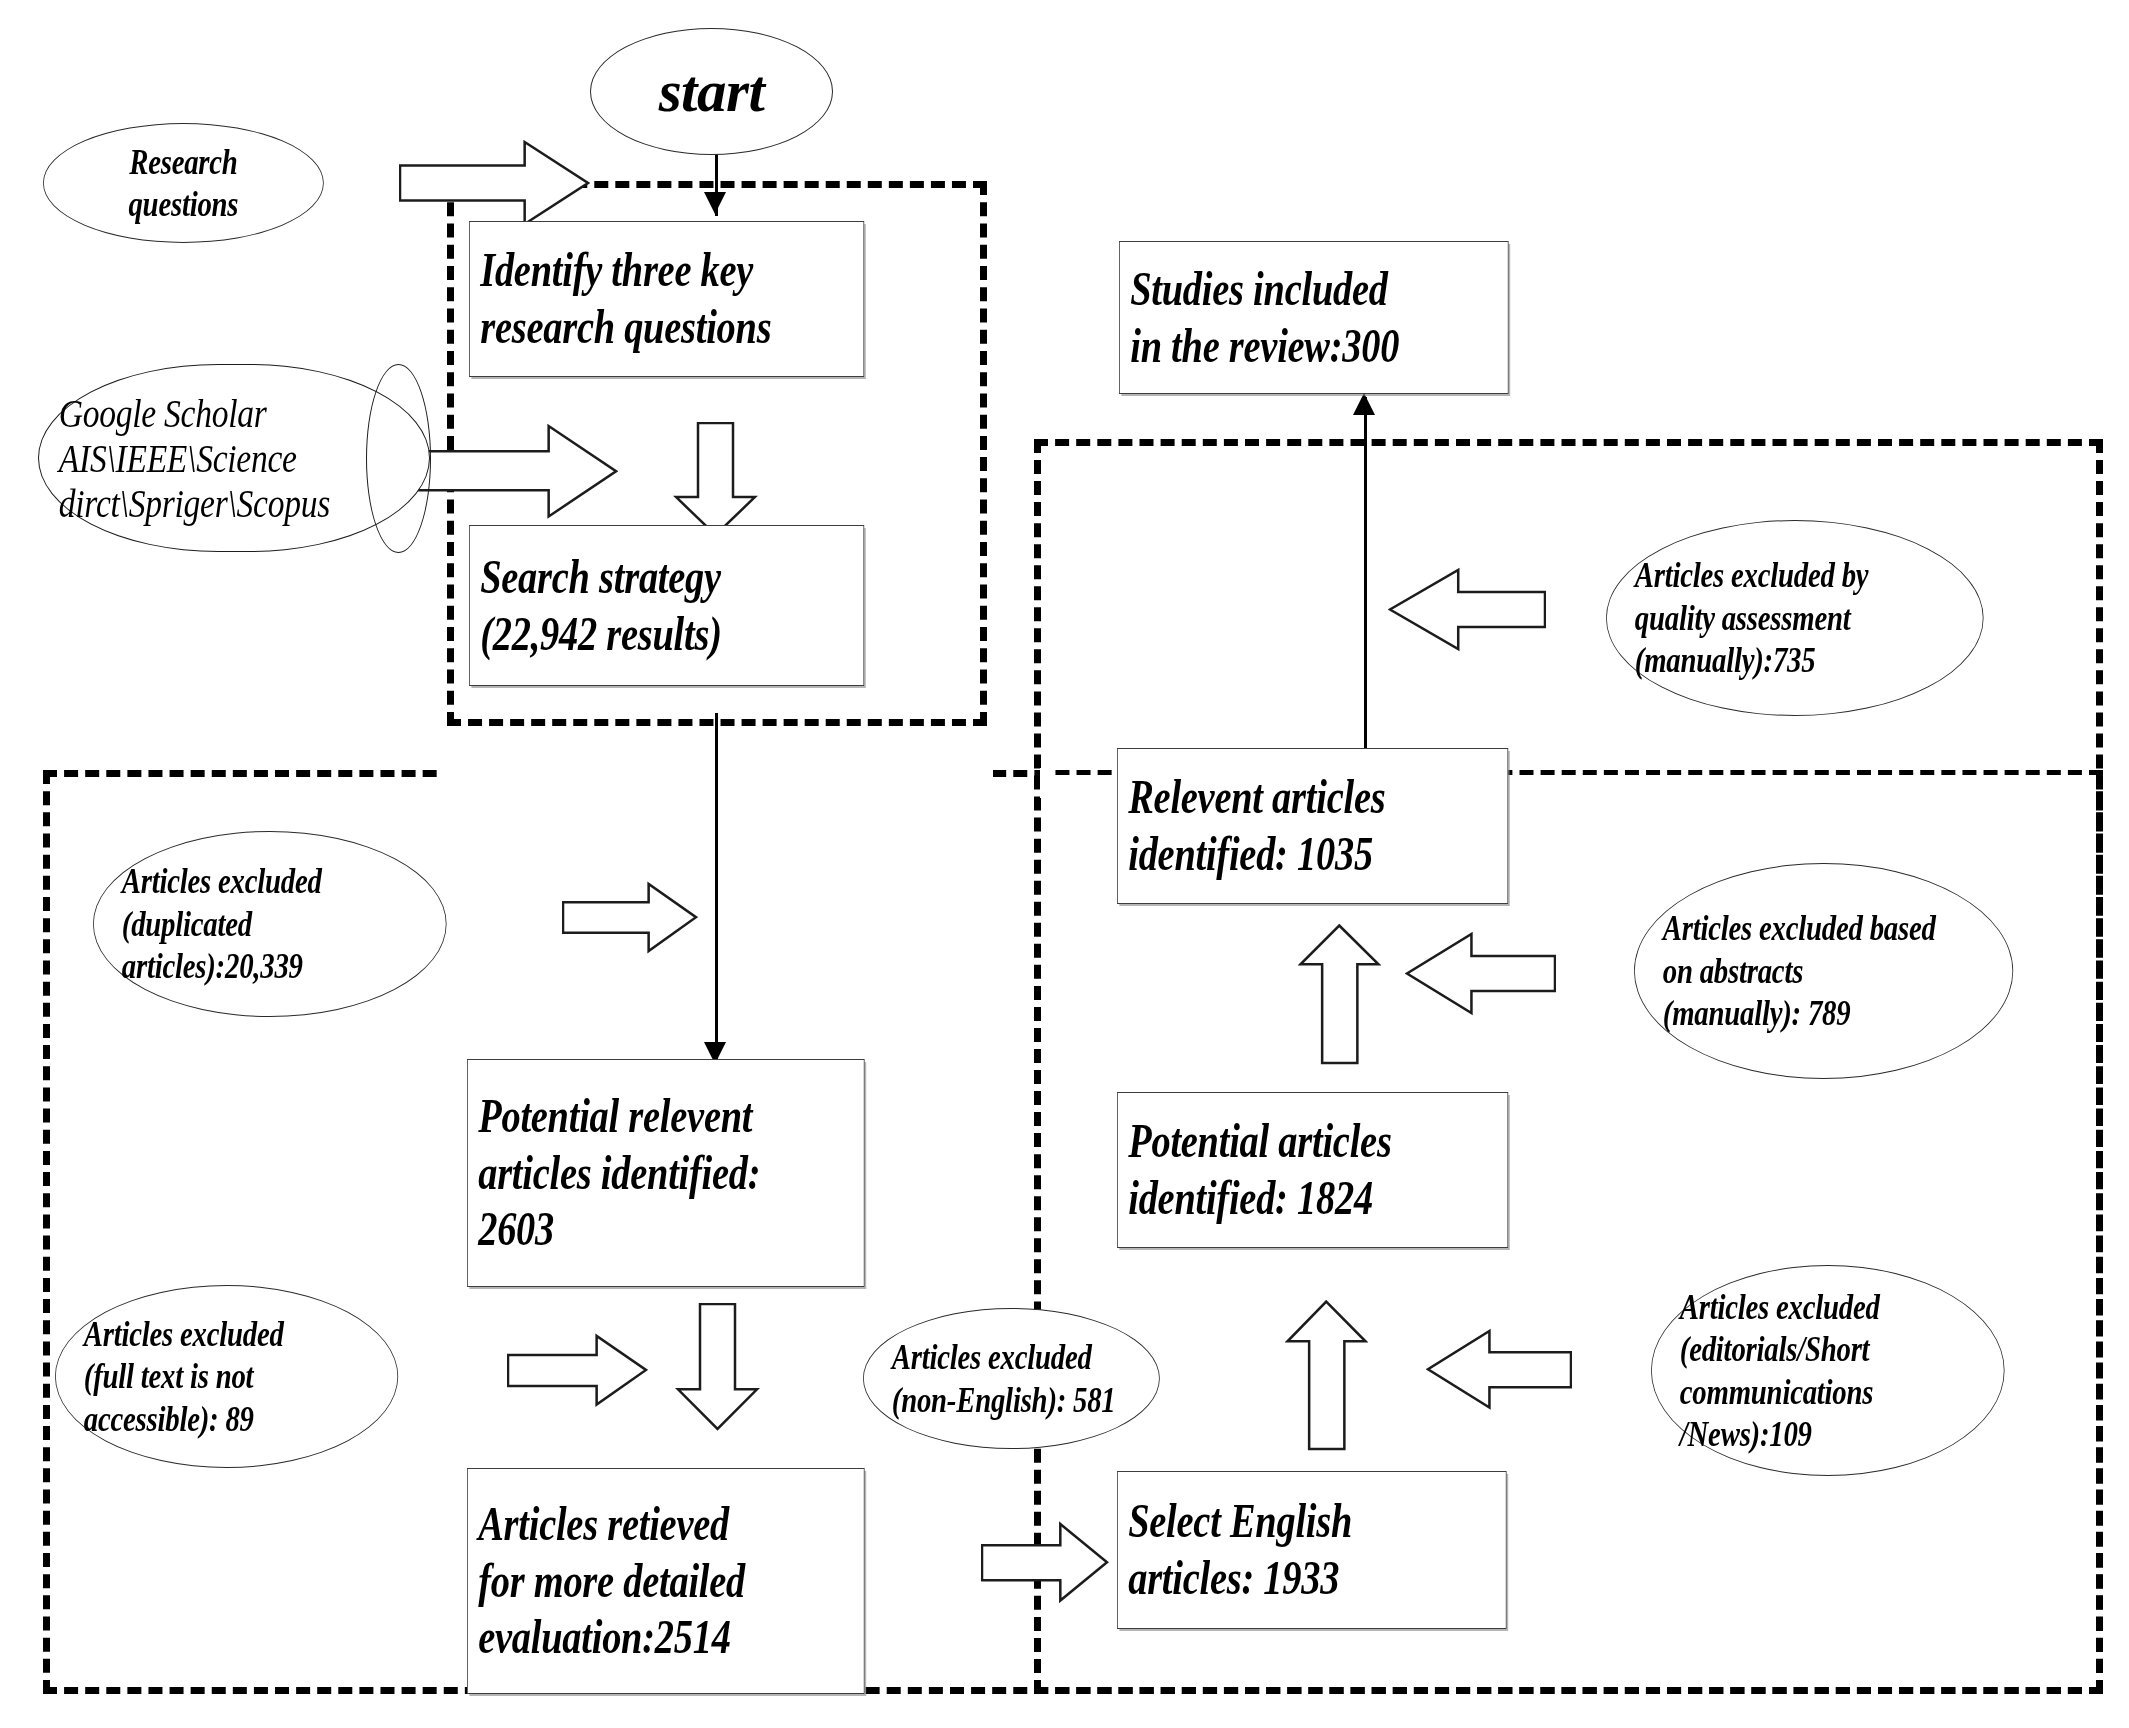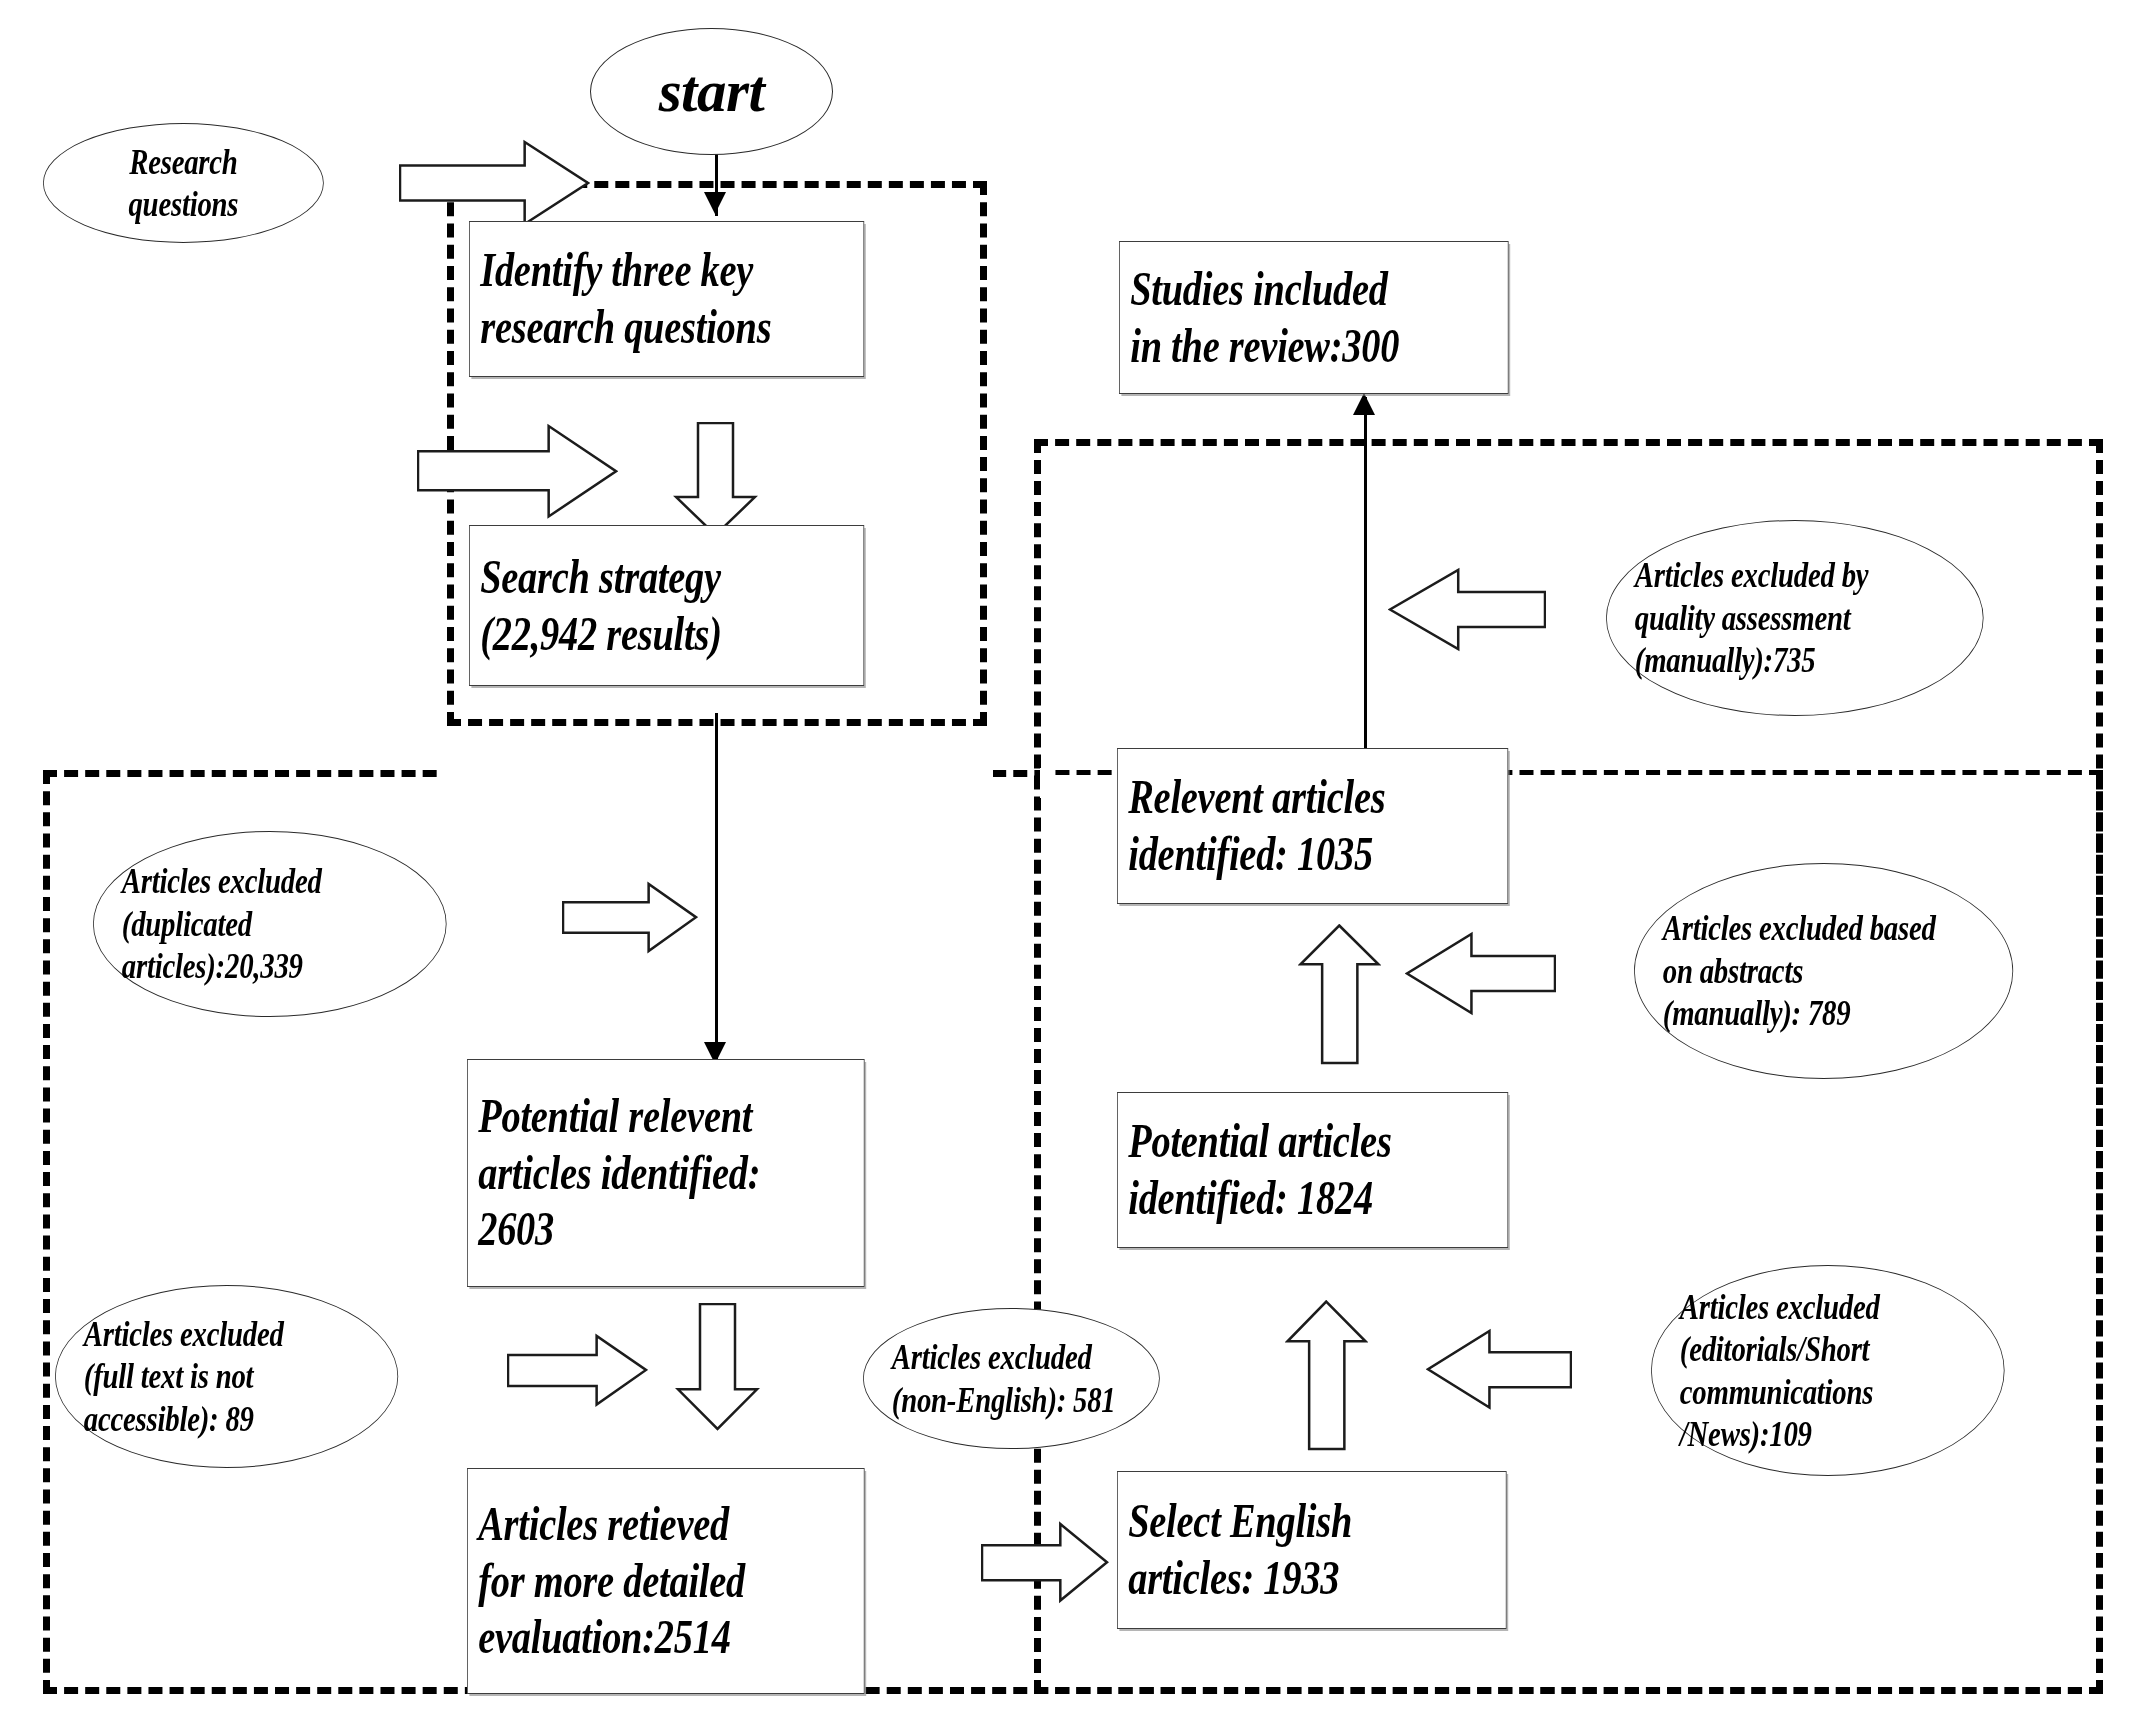--- a/index.html
+++ b/index.html
@@ -228,20 +228,28 @@
     <span>start</span>
   </div>
 
   <div class="node ellipse center" style="left:43px; top:123px; width:351px; height:120px;">
     <div class="inner">
       <div>Research</div>
       <div>questions</div>
     </div>
   </div>
 
+  <div class="cylinder" style="left:38px; top:364px; width:392px; height:188px;">
+    <div class="cap"></div>
+    <div class="cyl-text">
+      <div>Google  Scholar</div>
+      <div>AIS\IEEE\Science</div>
+      <div>dirct\Spriger\Scopus</div>
+    </div>
+  </div>
 
   <div class="node rect" style="left:469px; top:221px; width:494px; height:156px;">
     <div class="inner">
       <div>Identify three key</div>
       <div>research questions</div>
     </div>
   </div>
 
   <div class="node rect" style="left:469px; top:525px; width:494px; height:161px;">
     <div class="inner">

